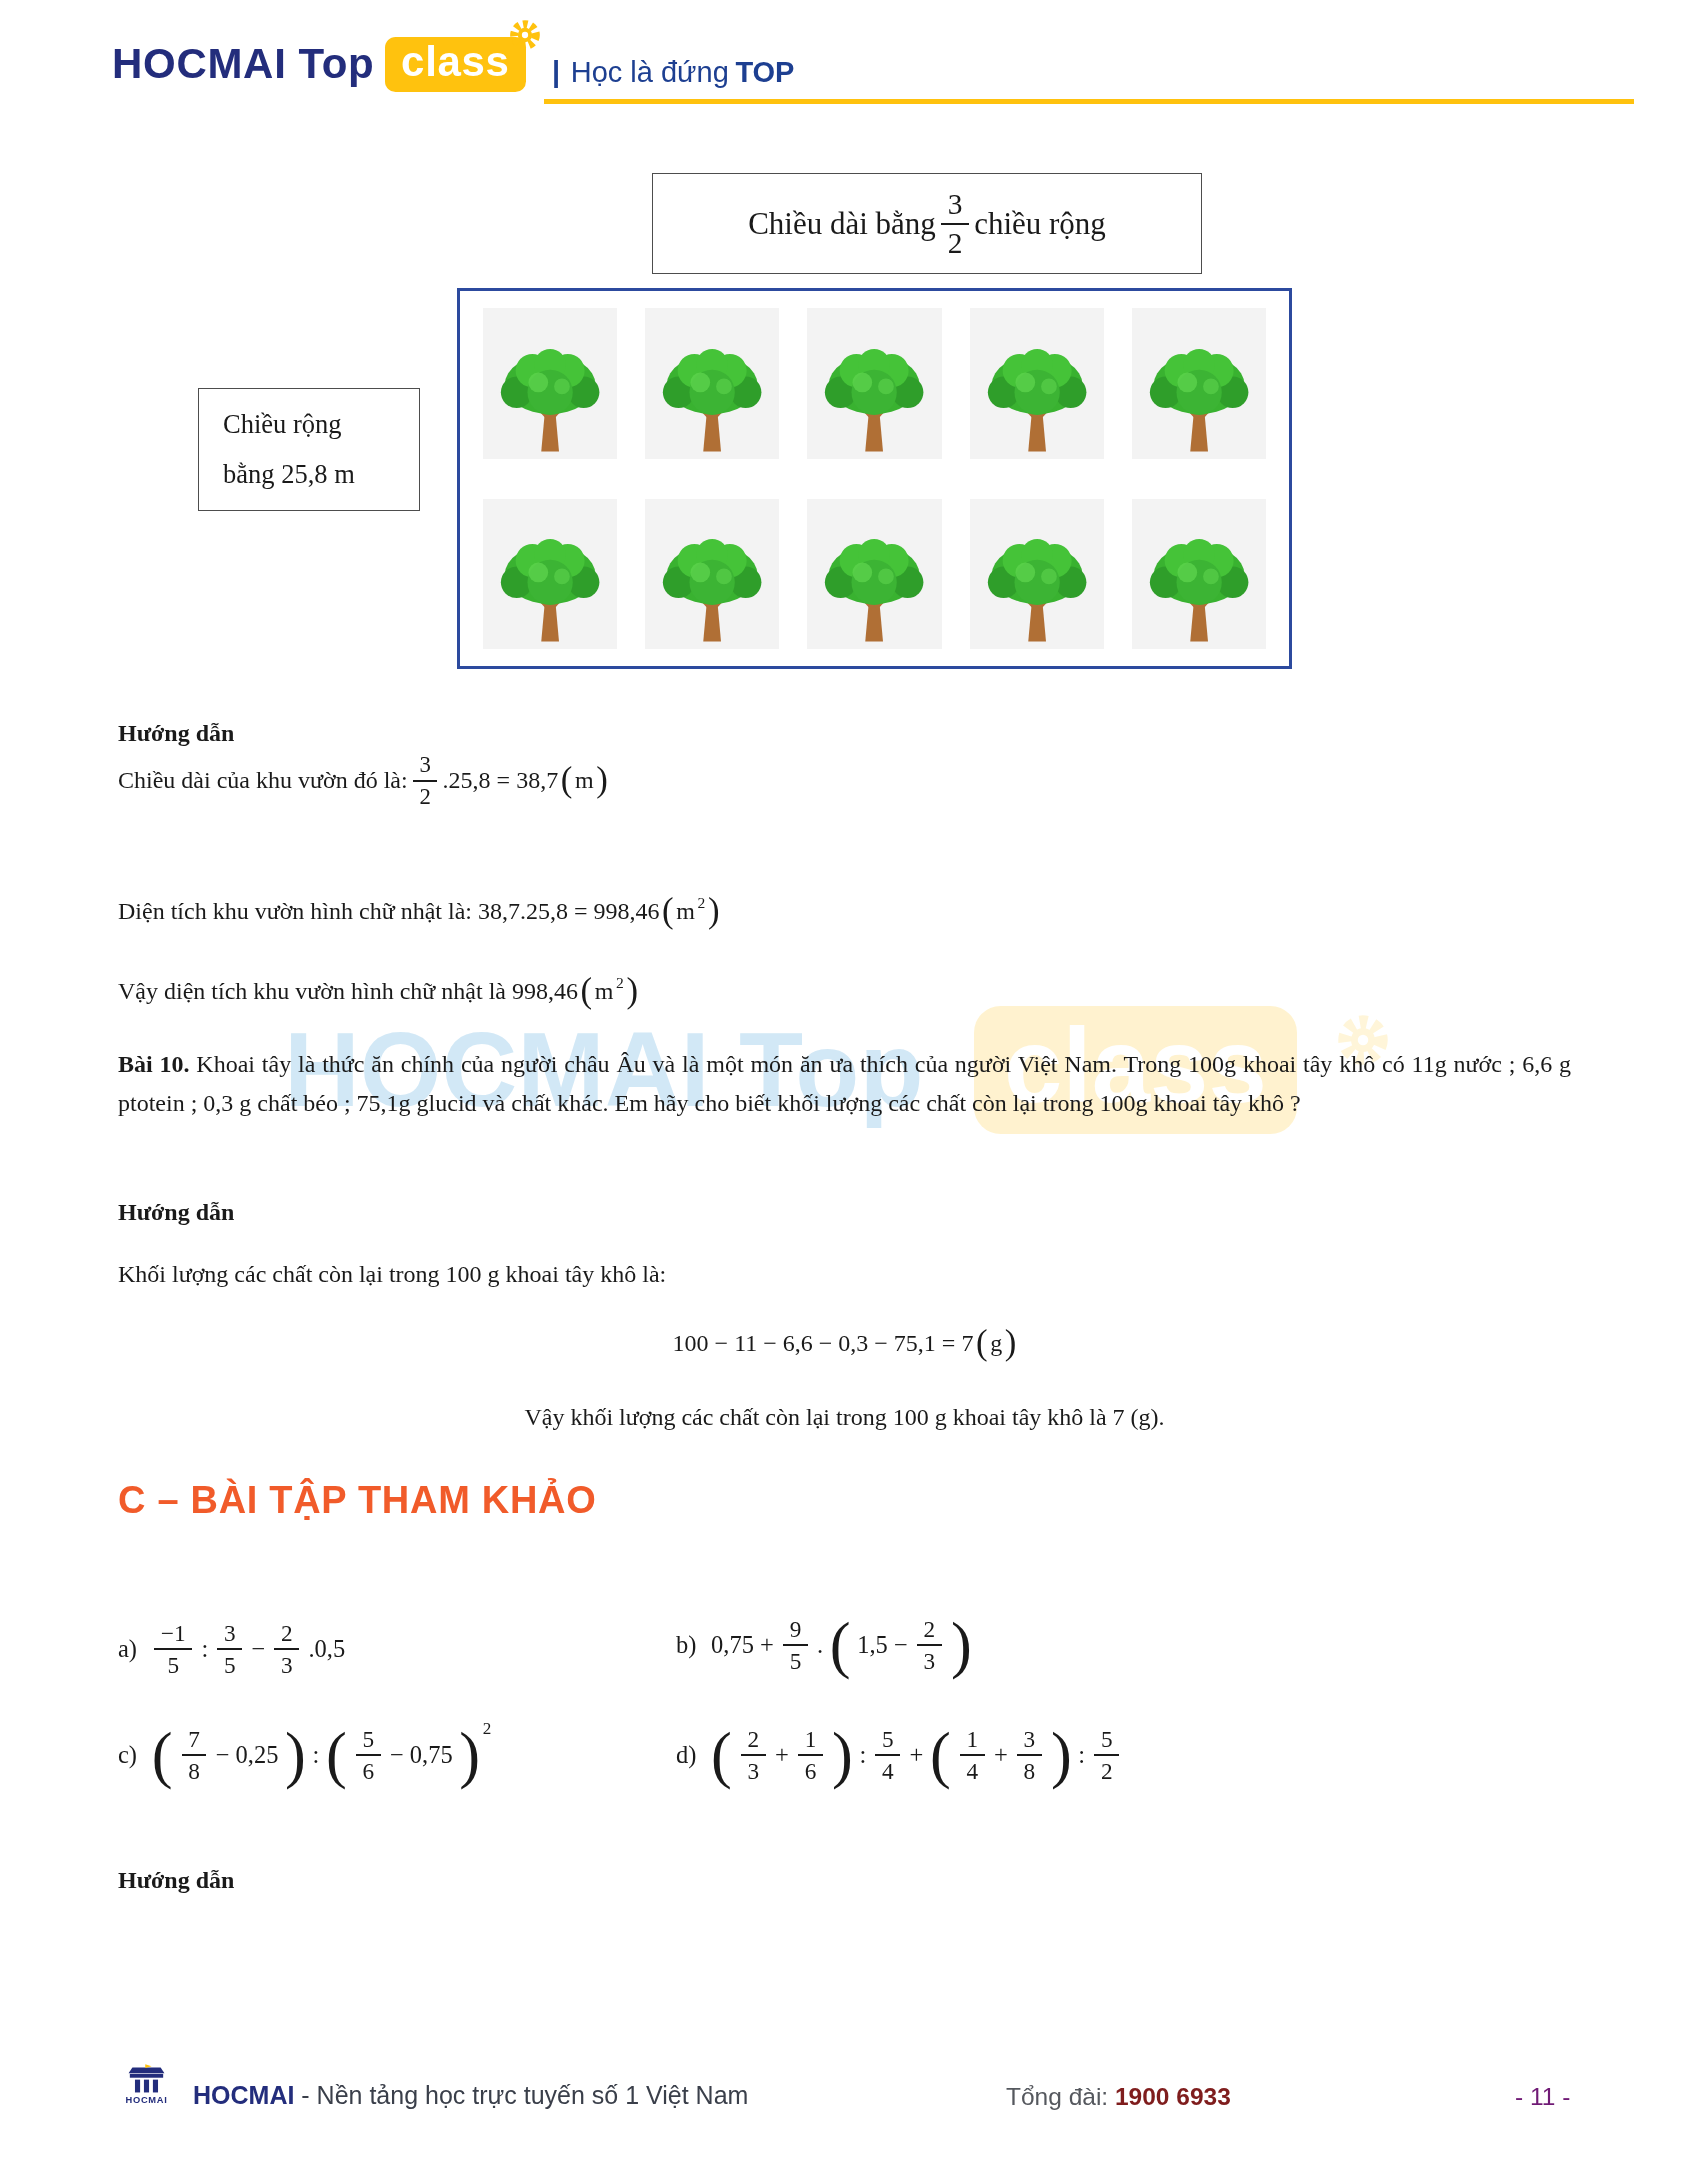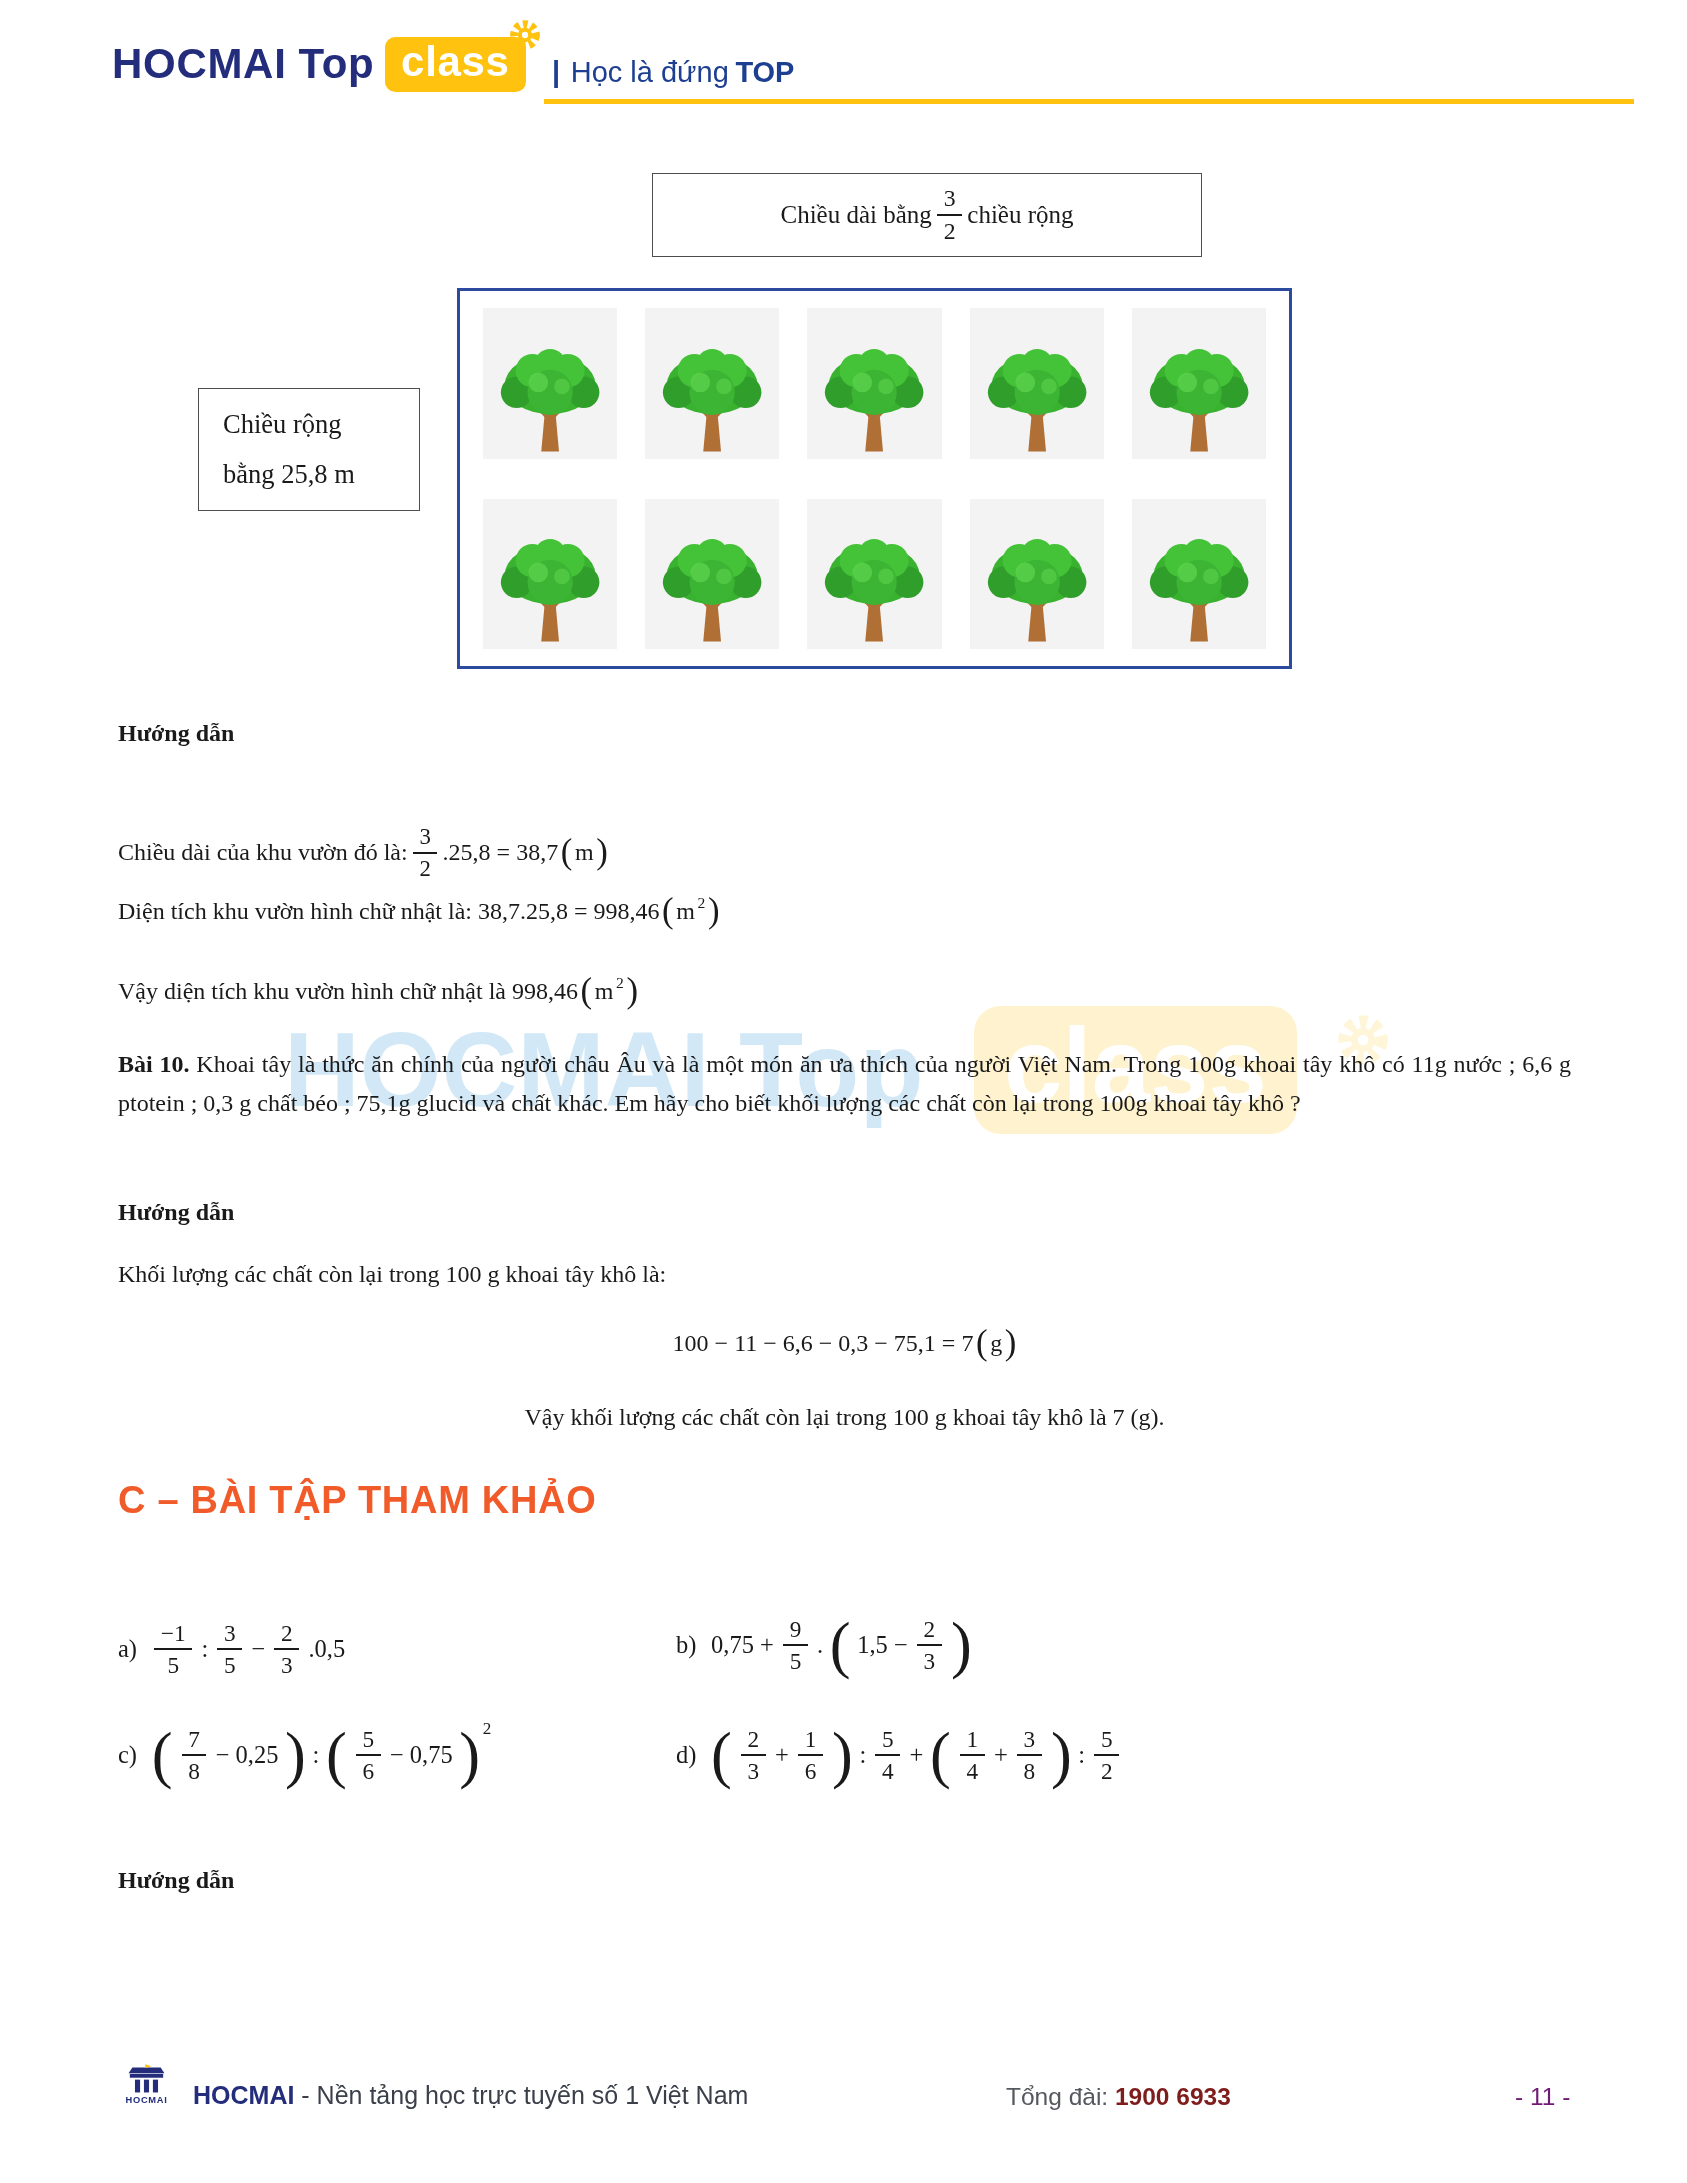--- a/index.html
+++ b/index.html
@@ -40,24 +40,24 @@
     position: absolute; left: 284px; top: 1006px;
     display: flex; align-items: center;
     font-family: "Liberation Sans", sans-serif; font-weight: bold; font-size: 105px;
     color: #aed6ef; opacity: 0.55; pointer-events: none; white-space: nowrap; gap: 32px;
   }
   .wm-class { margin-left: 18.5px; background: #ffe9a8; color: #ffffff; border-radius: 26.5px; padding: 0 30px 8px; }
   .wm-gear { width: 60px; height: 60px; margin-left: 4px; margin-top: -60px; opacity: 0.8; }
 
   
   .length-box {
-    position: absolute; left: 652px; top: 173px; width: 550px; height: 84px;
+    position: absolute; left: 652px; top: 173px; width: 550px; height: 101px;
     border: 1.3px solid #4d4d4d; box-sizing: border-box;
     display: flex; align-items: center; justify-content: center;
-    font-size: 25px;
+    font-size: 31px;
   }
   .width-box {
     position: absolute; left: 198px; top: 388px; width: 222px; height: 123px;
     border: 1.3px solid #4d4d4d; box-sizing: border-box;
     display: flex; flex-direction: column; justify-content: center;
     padding-left: 24px; font-size: 26.5px; line-height: 1.85;
   }
   .tree-box {
     position: absolute; left: 457px; top: 288px; width: 835px; height: 381px;
     border: 3.3px solid #2c4a9e; background: #ffffff; box-sizing: border-box;
@@ -67,21 +67,21 @@
     column-gap: 28px; row-gap: 40px;
     padding: 17px 22.5px; height: 100%; box-sizing: border-box;
   }
   .tree-cell { background: #f3f3f3; display: flex; align-items: flex-end; justify-content: center; }
   .tree-cell svg { width: 88%; height: auto; display: block; margin-bottom: 1.3px; }
 
   
   .textblock { position: absolute; left: 118px; width: 1453px; font-size: 24px; }
   .bold { font-weight: bold; }
   #guide1 { top: 720px; }
-  #length-line { top: 824px; }
+  #length-line { top: 752px; }
   #area-line { top: 894px; }
   #conclusion1 { top: 974px; }
   #bai10 { top: 1045px; text-align: justify; line-height: 1.62; }
   #guide2 { top: 1199px; }
   #mass-line { top: 1261px; }
   #equation { top: 1326px; }
   #conclusion2 { top: 1404px; text-align: center; }
   #section-c {
     top: 1479px;
     font-family: "Liberation Sans", sans-serif; font-weight: bold;

